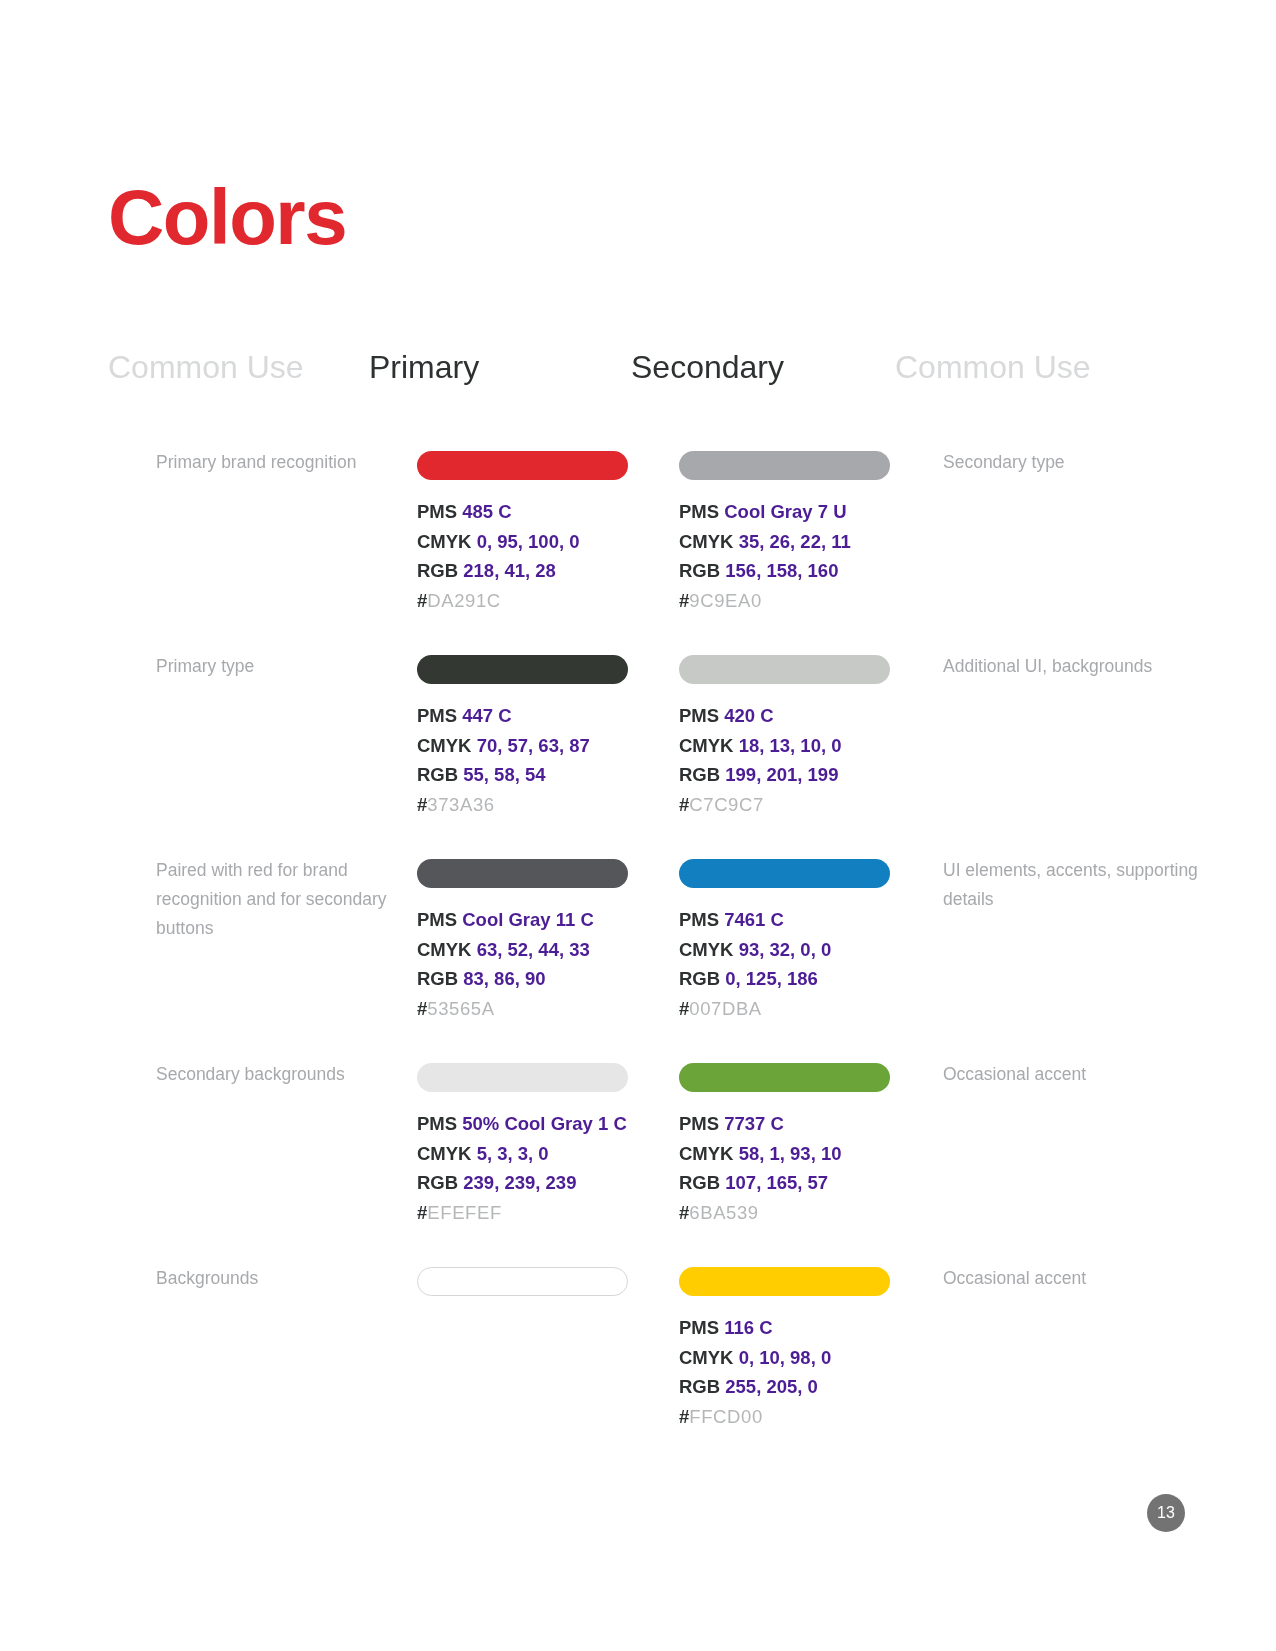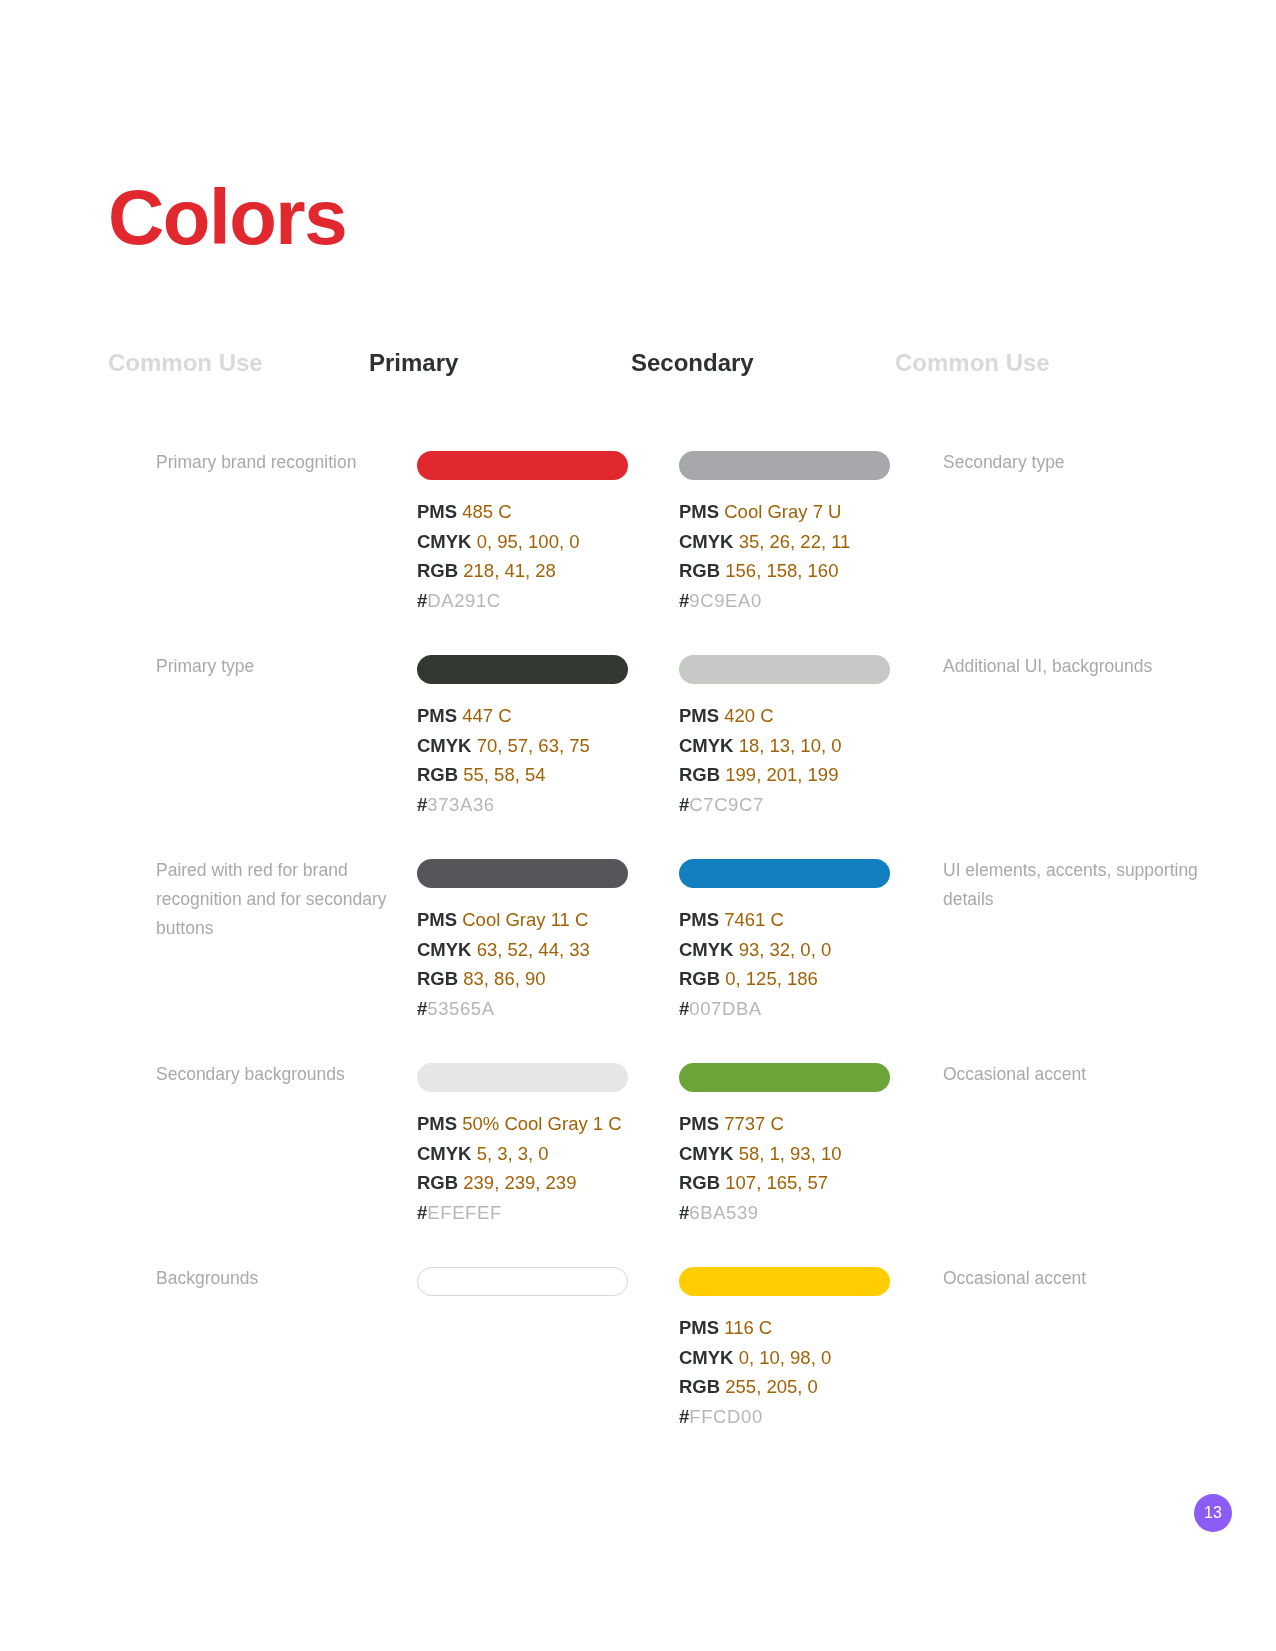--- a/index.html
+++ b/index.html
@@ -38,22 +38,22 @@
   
   .col-headers {
     position: absolute;
     left: 0;
     top: 350px;
     width: 1276px;
     height: 40px;
   }
   .col-header {
     position: absolute;
-    font-size: 24px;
-    font-weight: 700;
+    font-size: 32px;
+    font-weight: 400;
     line-height: 1.1;
     white-space: nowrap;
   }
   .col-header.muted { color: #D8D9DA; }
   .col-header.strong { color: #2E3132; }
 
   .ch-0 { left: 108px;  top: 0; }
   .ch-1 { left: 369px;  top: 0; }
   .ch-2 { left: 631px;  top: 0; }
   .ch-3 { left: 895px;  top: 0; }
@@ -109,37 +109,38 @@
     font-size: 18.5px;
     line-height: 29.7px;
     color: #9B9D9F;
     white-space: nowrap;
   }
   .specs .k {
     font-weight: 700;
     color: #2E3132;
   }
   .specs .v {
-    color: #a16207;
+    color: #4c1d95;
+    font-weight: bold;
   }
   .specs .hex-v {
     color: #B4B6B8;
     letter-spacing: 0.6px;
   }
   .spec-line { display: block; }
 
   
   .page-number {
     position: absolute;
-    left: 1194px;
+    left: 1147px;
     top: 1494px;
     width: 38px;
     height: 38px;
     border-radius: 50%;
-    background: #8b5cf6;
+    background: #737373;
     color: #ffffff;
     font-size: 16px;
     display: flex;
     align-items: center;
     justify-content: center;
     line-height: 1;
   }
 </style>
 </head>
 <body>
@@ -177,21 +178,21 @@
           </div>
         </div>
         <div class="use-text use-right">Secondary type</div>
       </div>
       <div class="row">
         <div class="use-text use-left">Primary type</div>
         <div class="swatch-col primary">
           <div class="swatch" style="background: rgb(52, 56, 51);"></div>
           <div class="specs">
             <div class="spec-line"><span class="k">PMS</span> <span class="v">447 C</span></div>
-            <div class="spec-line"><span class="k">CMYK</span> <span class="v">70, 57, 63, 75</span></div>
+            <div class="spec-line"><span class="k">CMYK</span> <span class="v">70, 57, 63, 87</span></div>
             <div class="spec-line"><span class="k">RGB</span> <span class="v">55, 58, 54</span></div>
             <div class="spec-line"><span class="k">#</span><span class="hex-v">373A36</span></div>
           </div>
         </div>
         <div class="swatch-col secondary">
           <div class="swatch" style="background: rgb(199, 201, 199);"></div>
           <div class="specs">
             <div class="spec-line"><span class="k">PMS</span> <span class="v">420 C</span></div>
             <div class="spec-line"><span class="k">CMYK</span> <span class="v">18, 13, 10, 0</span></div>
             <div class="spec-line"><span class="k">RGB</span> <span class="v">199, 201, 199</span></div>

